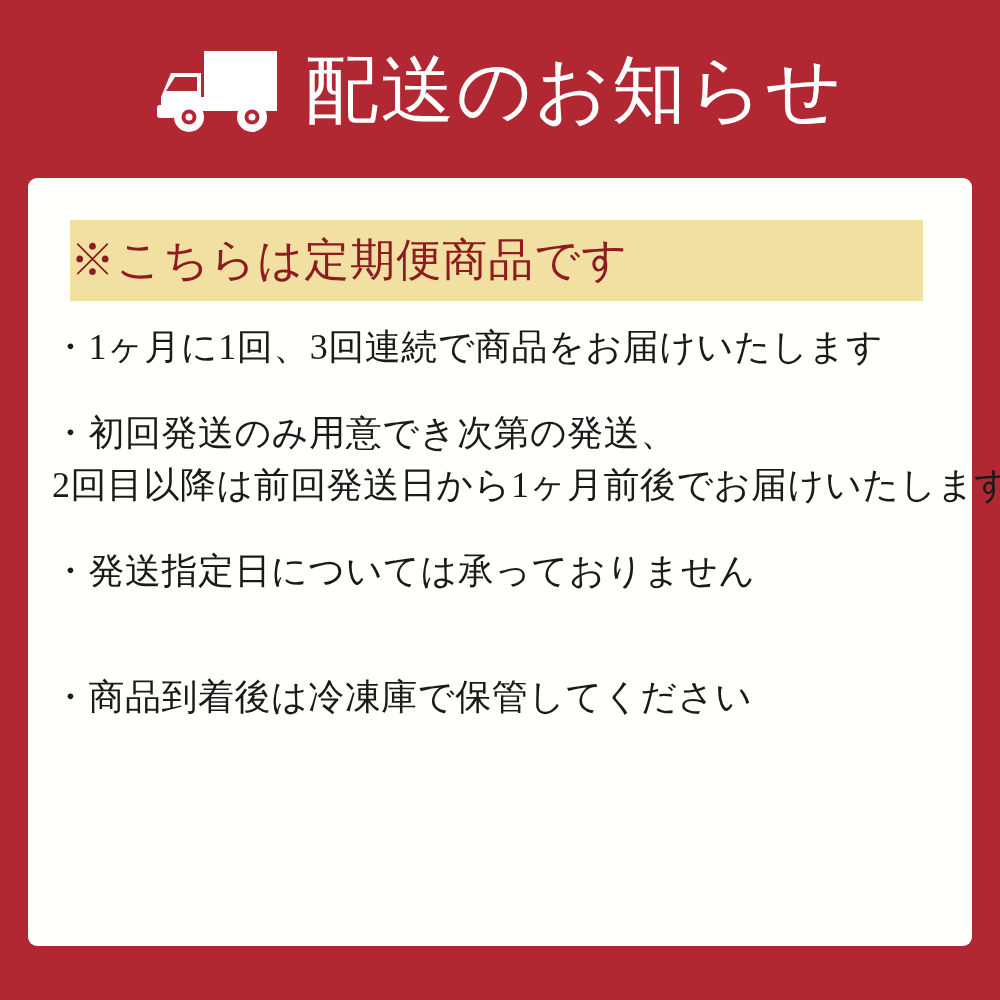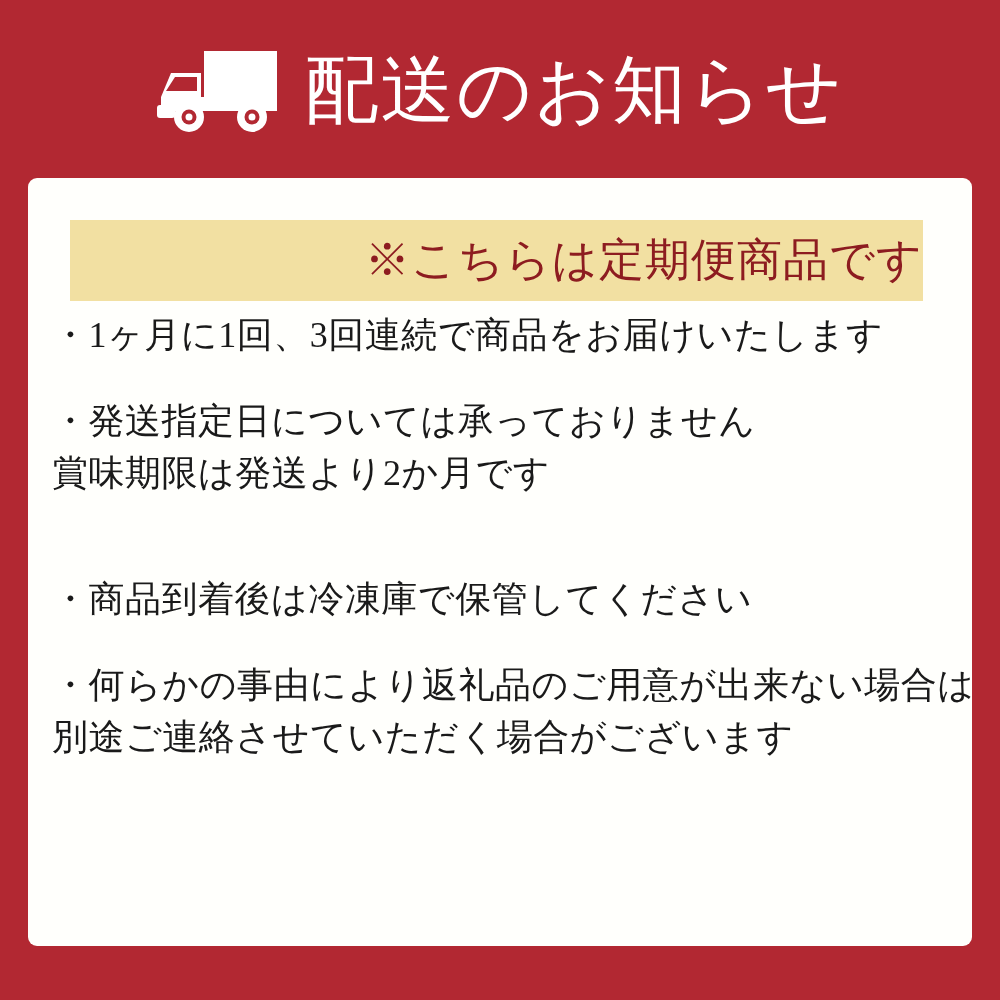--- a/index.html
+++ b/index.html
@@ -69,37 +69,37 @@
   
   #highlight-banner {
     position: absolute;
     left: 42px;
     top: 42px;
     width: 853px;
     height: 81px;
     background: #f2e0a2;
     display: flex;
     align-items: center;
-    justify-content: flex-end;
+    justify-content: flex-start;
   }
 
   #highlight-text {
     color: #8d1c20;
     font-size: 45px;
     line-height: 1;
     letter-spacing: 1px;
     white-space: nowrap;
     font-weight: 400;
   }
 
   
   #body-text {
     position: absolute;
     left: 24px;
-    top: 131px;
+    top: 143px;
     width: 900px;
   }
 
   .text-block {
     margin: 0 0 34px 0;
   }
 
   .text-block.gap-large {
     margin-bottom: 74px;
   }
@@ -143,27 +143,26 @@
   <div id="card">
 
     <div id="highlight-banner">
       <span id="highlight-text">※こちらは定期便商品です</span>
     </div>
 
     <div id="body-text">
         <div class="text-block">
           <div class="text-line">・1ヶ月に1回、3回連続で商品をお届けいたします</div>
         </div>
+        <div class="text-block">
+          <div class="text-line">・初回発送のみ用意でき次第の発送、</div>
+          <div class="text-line">2回目以降は前回発送日から1ヶ月前後でお届けいたします</div>
+        </div>
         <div class="text-block gap-large">
           <div class="text-line">・発送指定日については承っておりません</div>
-          <div class="text-line">賞味期限は発送より2か月です</div>
         </div>
         <div class="text-block">
           <div class="text-line">・商品到着後は冷凍庫で保管してください</div>
-        </div>
-        <div class="text-block">
-          <div class="text-line">・何らかの事由により返礼品のご用意が出来ない場合は</div>
-          <div class="text-line">別途ご連絡させていただく場合がございます</div>
         </div>
       </div>
 
   </div>
 </div>
 
 </body></html>

